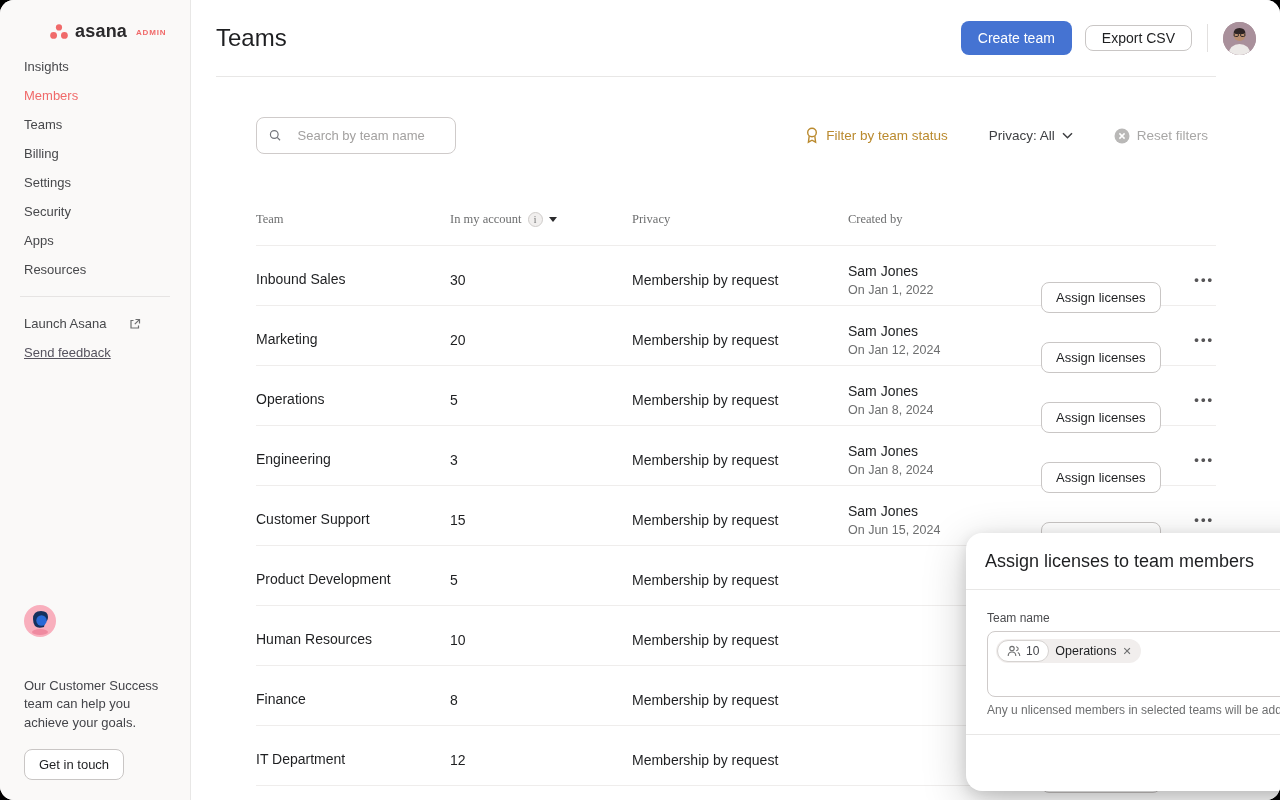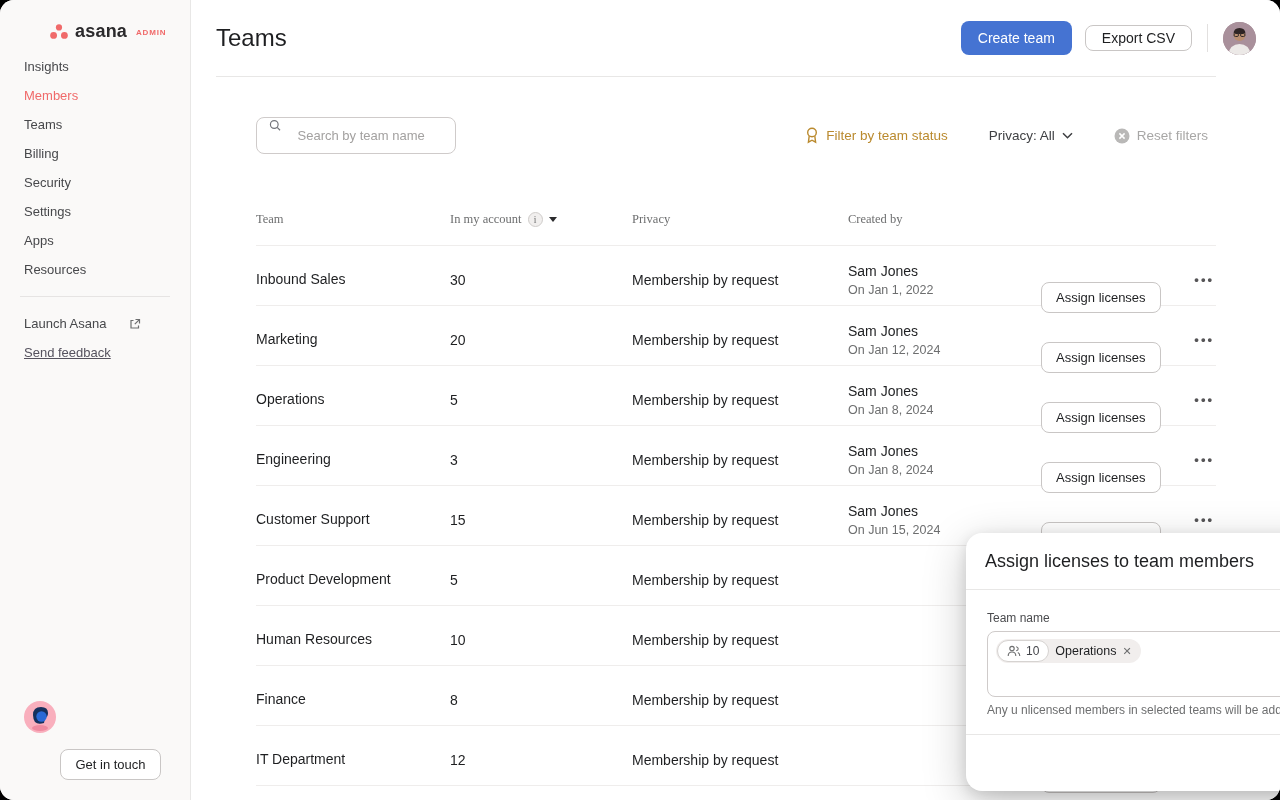--- a/index.html
+++ b/index.html
@@ -39,21 +39,21 @@
                  font-size:14px; padding:9px 17px; cursor:pointer; font-family:inherit; }
   .btn-secondary { background:#fff; color:#1e1f21; border:1px solid #c9c6c5; border-radius:8px;
                    font-size:14px; padding:4px 16px; cursor:pointer; font-family:inherit; }
   .vdiv { width:1px; height:28px; background:#e2e0df; margin:0 2px; }
   .avatar { width:33px; height:33px; border-radius:50%; overflow:hidden; cursor:pointer;
             background:#a9909b; flex-shrink:0; }
   .header-rule { height:1px; background:#e8e7e6; margin:21px 64px 0 25px; }
 
   
   .toolbar { display:flex; align-items:center; margin:40px 72px 0 65px; }
-  .search-box { display:flex; gap:16px; width:200px; height:37px;
+  .search-box { display:flex; align-items:center; gap:16px; width:200px; height:37px;
                 border:1px solid #cfcbca; border-radius:8px; padding:0 12px; background:#fff; }
   .search-box input { border:none; outline:none; width:100%; font-size:13px; color:#1e1f21;
                       font-family:inherit; background:transparent; }
   .search-box input::placeholder { color:#a3a1a0; }
   .filters { margin-left:auto; display:flex; align-items:center; gap:41px; }
   .filter-status { display:flex; align-items:center; gap:7px; color:#ba8a2e;
                    font-size:13.5px; font-weight:500; cursor:pointer; }
   .privacy-dd { display:flex; align-items:center; gap:7px; font-size:13.5px; color:#3f4043; cursor:pointer; }
   .reset-filters { display:flex; align-items:center; gap:7px; font-size:13.5px; color:#a8a7a6; cursor:default; }
 
@@ -115,22 +115,22 @@
       </svg>
       <span class="brand-name">asana</span>
       <span class="brand-badge">ADMIN</span>
     </div>
 
     <nav class="nav">
       <a class="nav-item">Insights</a>
       <a class="nav-item active">Members</a>
       <a class="nav-item">Teams</a>
       <a class="nav-item">Billing</a>
+      <a class="nav-item">Settings</a>
       <a class="nav-item">Security</a>
-      <a class="nav-item">Settings</a>
       <a class="nav-item">Apps</a>
       <a class="nav-item">Resources</a>
     </nav>
 
     <div class="side-divider"></div>
 
     <a class="side-link">
       <span>Launch Asana</span>
       <svg width="12" height="12" viewBox="0 0 12 12" fill="none" stroke="#6d6e6f" stroke-width="1.2">
         <path d="M4.5 2.5 H2 V10 H9.5 V7.5"></path>
@@ -142,20 +142,21 @@
       <span class="u">Send feedback</span>
     </a>
 
     <div class="promo">
       <svg class="promo-icon" viewBox="0 0 32 32">
         <circle cx="16" cy="16" r="16" fill="#f9afbd"></circle>
         <ellipse cx="16" cy="27" rx="8" ry="3" fill="#ef8aa0"></ellipse>
         <path d="M9 14 q0-8 8-8 q7 0 7 6 q0 4-3 5 l-1 5 q-6 2-9-1 q-2-3-2-7z" fill="#16305d"></path>
         <circle cx="17.5" cy="15.5" r="5.2" fill="#2a69d6"></circle>
       </svg>
+      <p class="promo-text">Our Customer Success team can help you achieve your goals.</p>
       <button class="btn-outline">Get in touch</button>
     </div>
   </aside>
 
   <section class="main">
 
     <div class="main-header">
       <h1 class="page-title">Teams</h1>
       <div class="header-actions">
         <button class="btn-primary">Create team</button>

